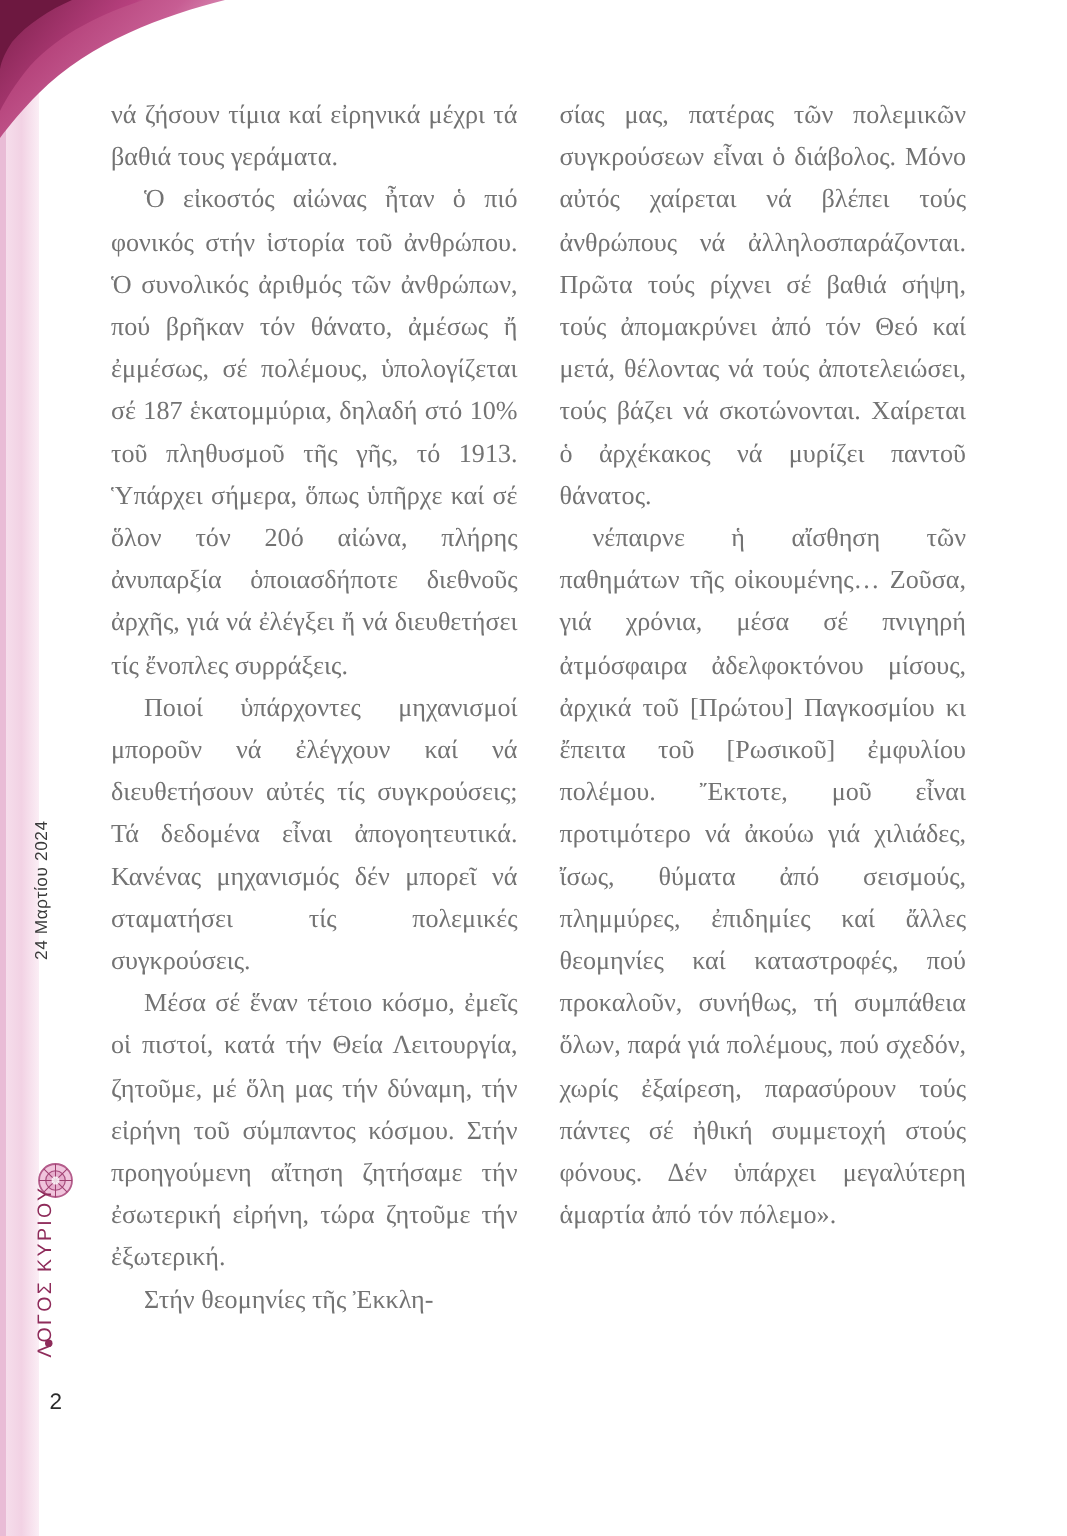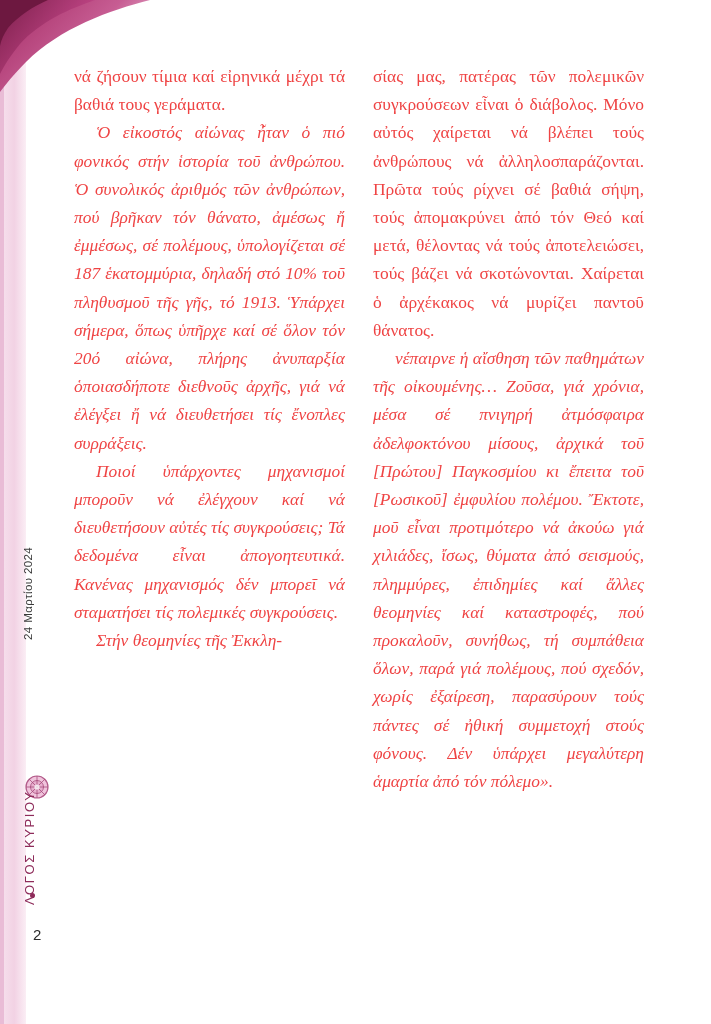--- a/index.html
+++ b/index.html
@@ -97,26 +97,25 @@
   }
   .column {
     width: 271px;
   }
   .column p {
     margin: 0;
     font-size: 17.4px;
     line-height: 28.2px;
     text-align: justify;
     text-justify: inter-word;
-    color: #ef4444;
+    color: #737373;
     hyphens: manual;
   }
   .column p.indent {
     text-indent: 22px;
-    font-style: italic;
   }
   .column p.italic {
   }
   .column p + p {
     margin-top: 0px;
   }
 </style>
 </head>
 <body>
 
@@ -173,20 +172,21 @@
 <div class="side-bullet"></div>
 <div class="side-journal">ΛΟΓΟΣ ΚΥΡΙΟΥ</div>
 <div class="page-number">2</div>
 
 <div class="columns">
 
   <div class="column">
     <p>νά ζήσουν τίμια καί εἰρηνικά μέχρι τά βαθιά τους γεράματα.</p>
     <p class="indent">Ὁ εἰκοστός αἰώνας ἦταν ὁ πιό φονικός στήν ἱστορία τοῦ ἀνθρώπου. Ὁ συνολικός ἀριθμός τῶν ἀνθρώπων, πού βρῆκαν τόν θάνατο, ἀμέσως ἤ ἐμμέσως, σέ πολέμους, ὑπολογίζεται σέ 187 ἑκατομμύρια, δηλαδή στό 10% τοῦ πληθυσμοῦ τῆς γῆς, τό 1913. Ὑπάρχει σήμερα, ὅπως ὑπῆρχε καί σέ ὅλον τόν 20ό αἰώνα, πλήρης ἀνυπαρξία ὁποιασδήποτε διεθνοῦς ἀρχῆς, γιά νά ἐλέγξει ἤ νά διευθετήσει τίς ἔνοπλες συρράξεις.</p>
     <p class="indent">Ποιοί ὑπάρχοντες μηχανισμοί μποροῦν νά ἐλέγχουν καί νά διευθετήσουν αὐτές τίς συγκρούσεις; Τά δεδομένα εἶναι ἀπογοητευτικά. Κανένας μηχανισμός δέν μπορεῖ νά σταματήσει τίς πολεμικές συγκρούσεις.</p>
+    <p class="indent">Μέσα σέ ἕναν τέτοιο κόσμο, ἐμεῖς οἱ πιστοί, κατά τήν Θεία Λειτουργία, ζητοῦμε, μέ ὅλη μας τήν δύναμη, τήν εἰρήνη τοῦ σύμπαντος κόσμου. Στήν προηγούμενη αἴτηση ζητήσαμε τήν ἐσωτερική εἰρήνη, τώρα ζητοῦμε τήν ἐξωτερική.</p>
     <p class="indent">Στήν θεομηνίες τῆς Ἐκκλη-</p>
   </div>
 
   <div class="column">
     <p>σίας μας, πατέρας τῶν πολεμικῶν συγκρούσεων εἶναι ὁ διάβολος. Μόνο αὐτός χαίρεται νά βλέπει τούς ἀνθρώπους νά ἀλληλοσπαράζονται. Πρῶτα τούς ρίχνει σέ βαθιά σήψη, τούς ἀπομακρύνει ἀπό τόν Θεό καί μετά, θέλοντας νά τούς ἀποτελειώσει, τούς βάζει νά σκοτώνονται. Χαίρεται ὁ ἀρχέκακος νά μυρίζει παντοῦ θάνατος.</p>
     <p class="indent italic">νέπαιρνε ἡ αἴσθηση τῶν παθημάτων τῆς οἰκουμένης… Ζοῦσα, γιά χρόνια, μέσα σέ πνιγηρή ἀτμόσφαιρα ἀδελφοκτόνου μίσους, ἀρχικά τοῦ [Πρώτου] Παγκοσμίου κι ἔπειτα τοῦ [Ρωσικοῦ] ἐμφυλίου πολέμου. Ἔκτοτε, μοῦ εἶναι προτιμότερο νά ἀκούω γιά χιλιάδες, ἴσως, θύματα ἀπό σεισμούς, πλημμύρες, ἐπιδημίες καί ἄλλες θεομηνίες καί καταστροφές, πού προκαλοῦν, συνήθως, τή συμπάθεια ὅλων, παρά γιά πολέμους, πού σχεδόν, χωρίς ἐξαίρεση, παρασύρουν τούς πάντες σέ ἠθική συμμετοχή στούς φόνους. Δέν ὑπάρχει μεγαλύτερη ἁμαρτία ἀπό τόν πόλεμο».</p>
   </div>
 
 </div>
 

